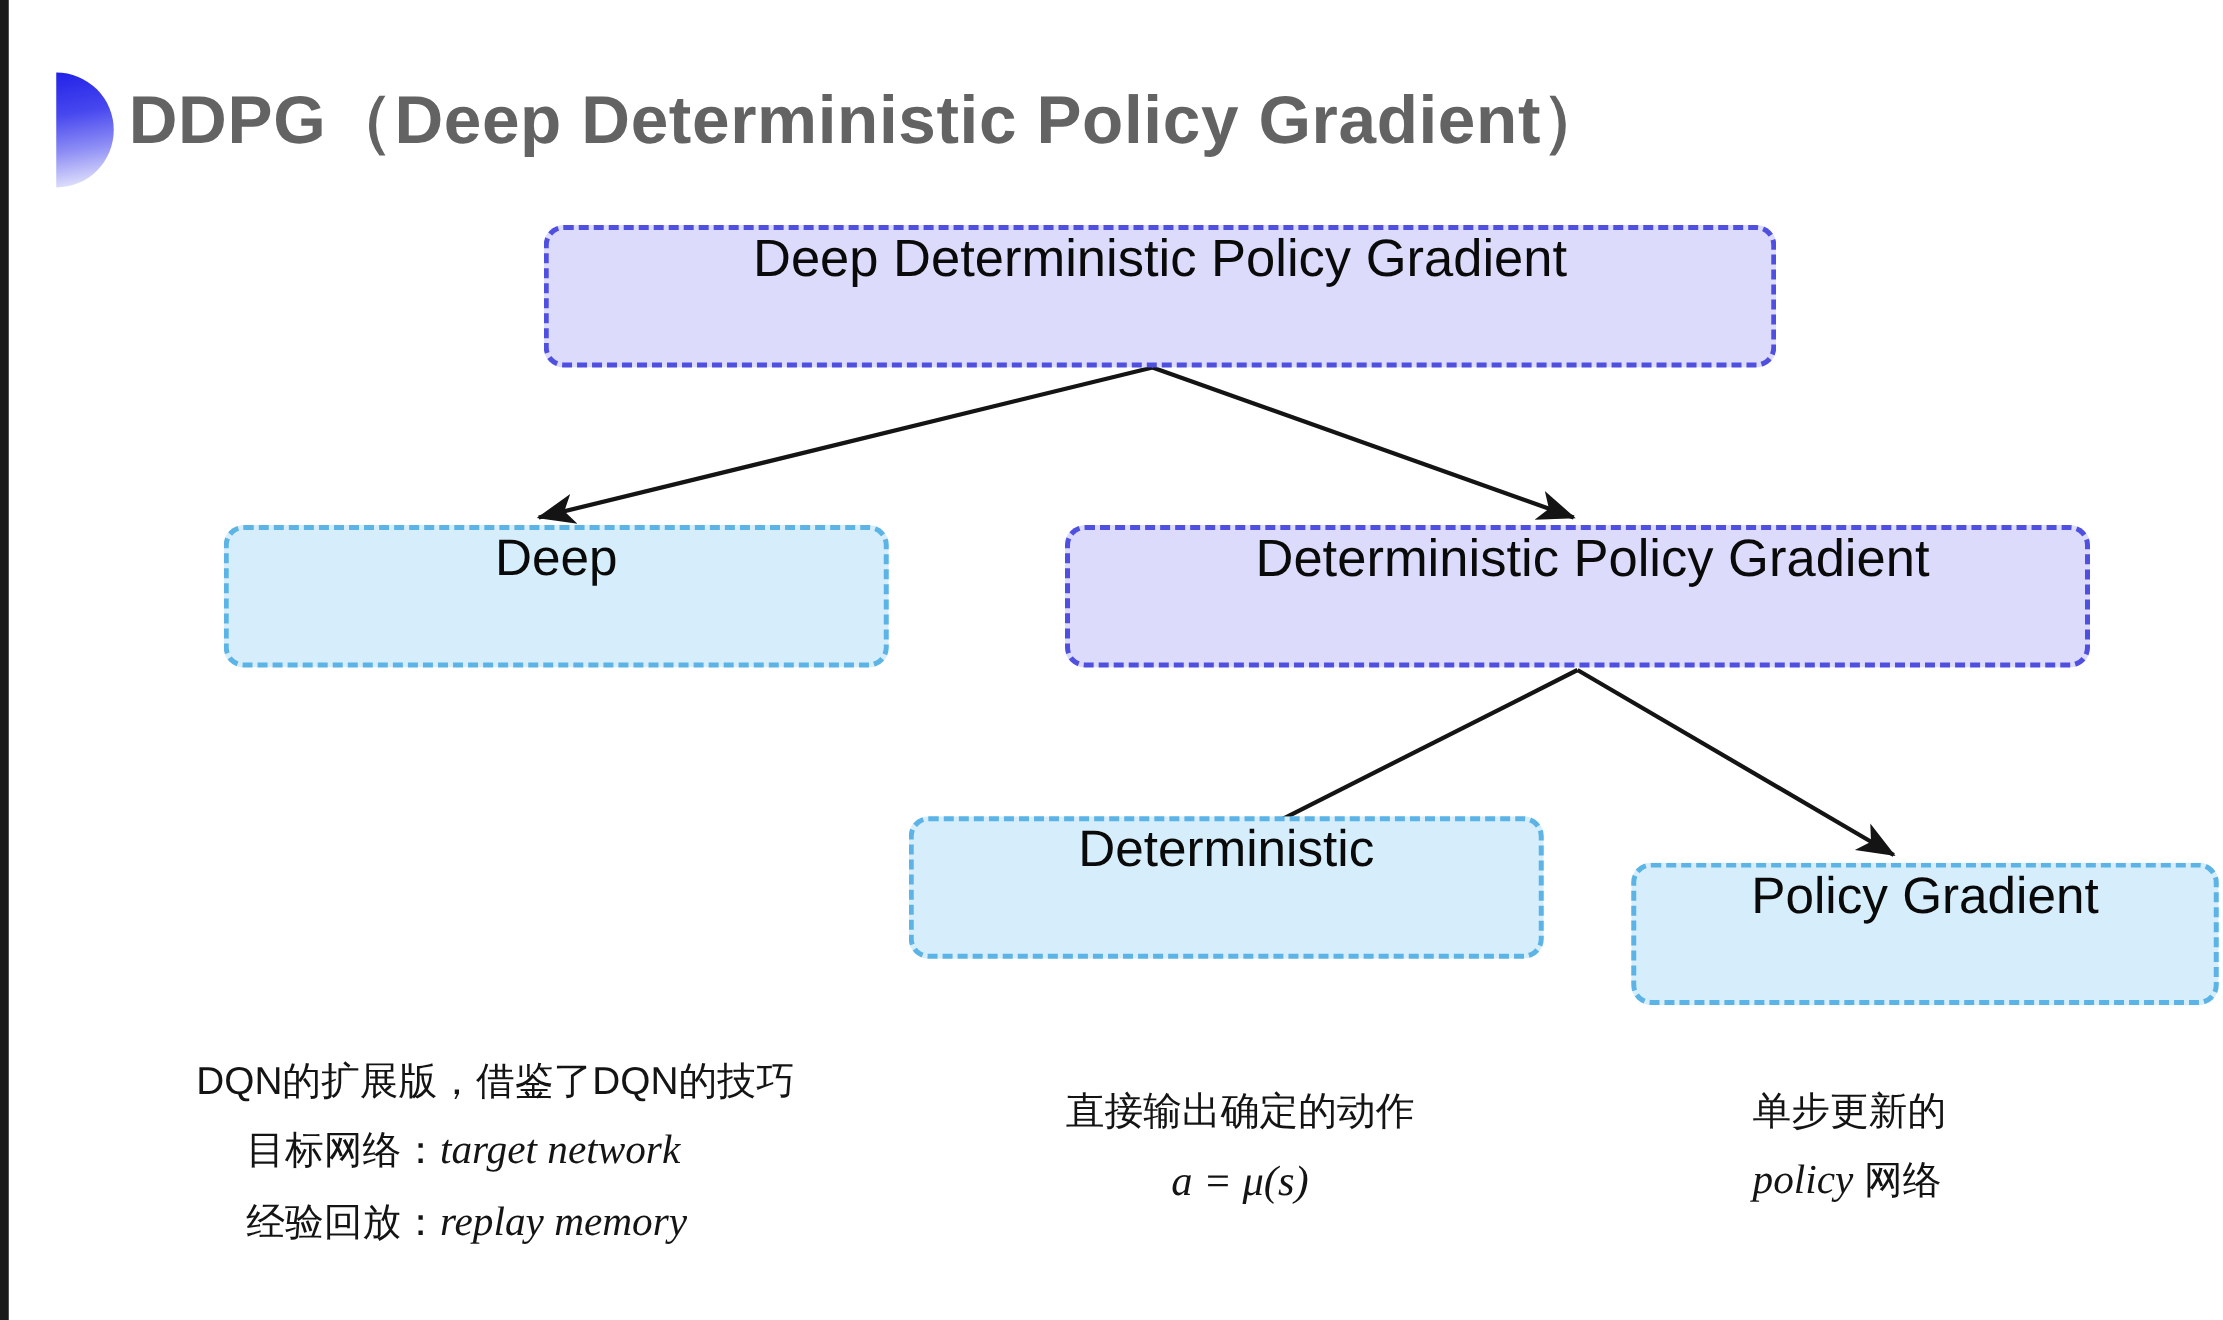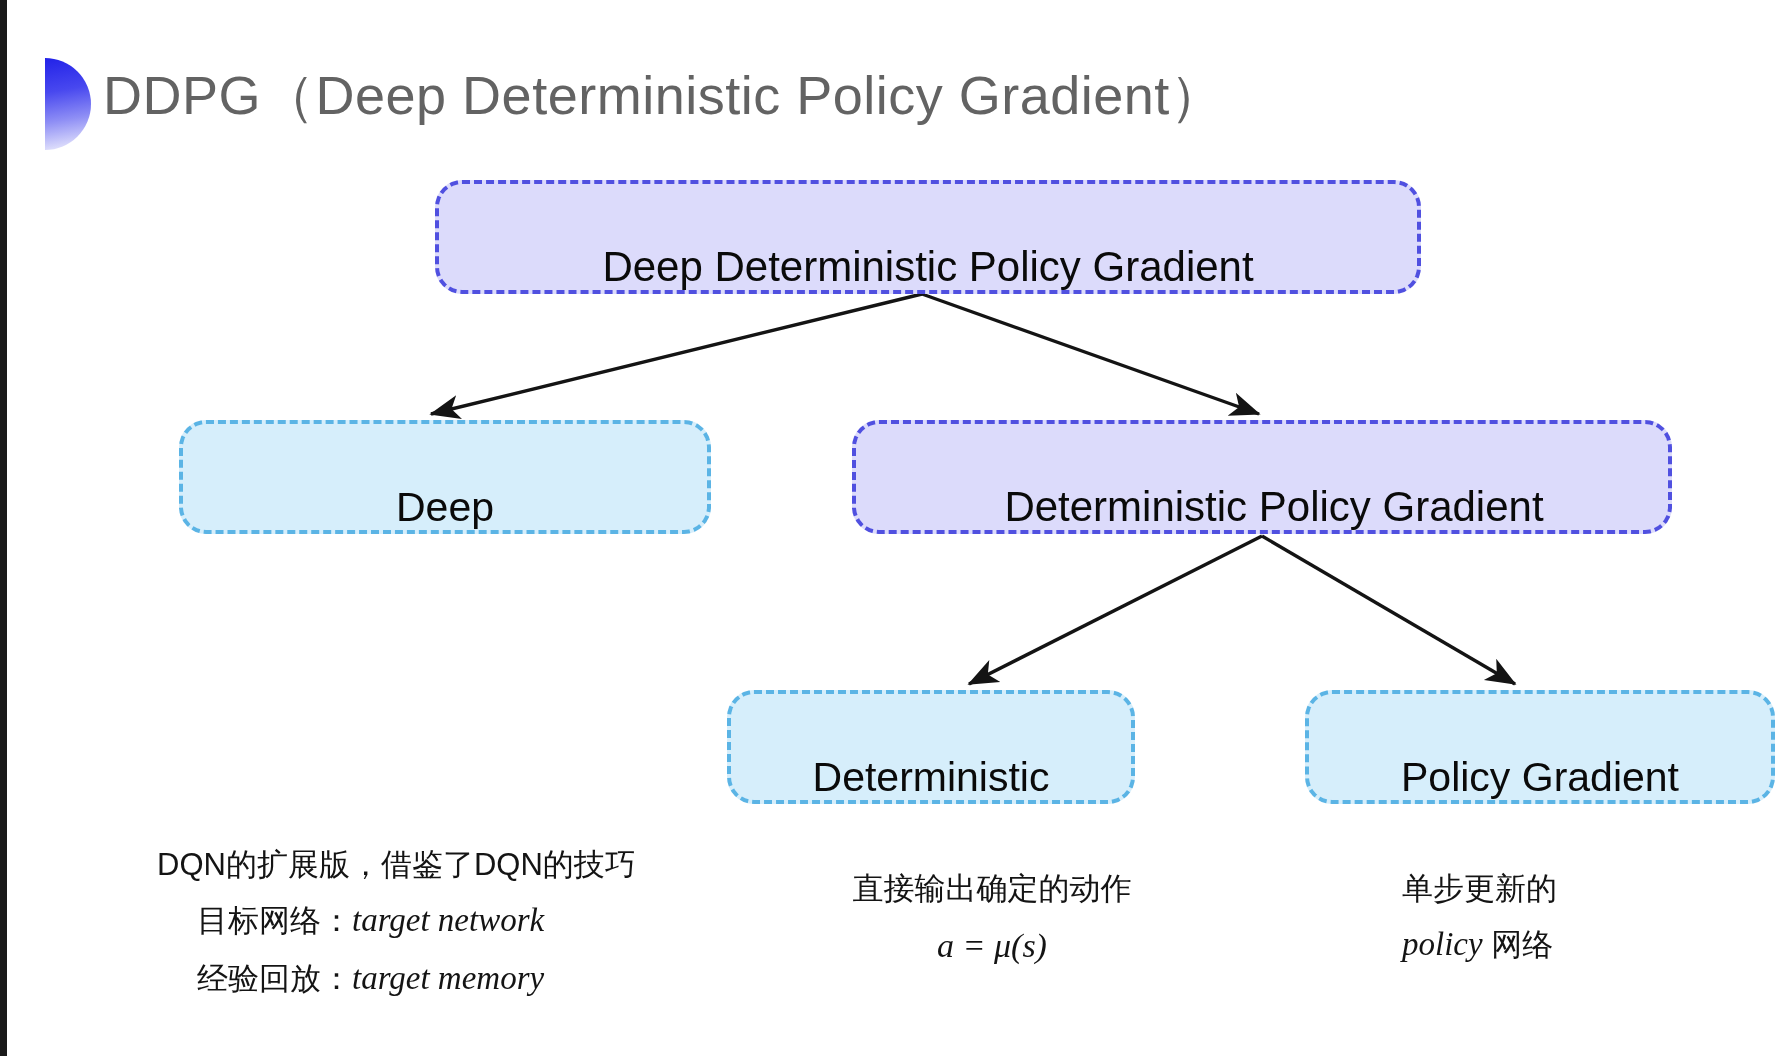--- a/index.html
+++ b/index.html
@@ -31,31 +31,31 @@
     background: linear-gradient(170deg, #2222e8 0%, #4848ef 35%, #8e8ef5 65%, #f2f2fd 100%);
   }
   .slide-title {
     position: absolute;
     left: 96px;
     top: 60px;
     font-size: 54px;
     color: #636363;
     letter-spacing: 0.5px;
     white-space: nowrap;
-    font-weight: 400;
+    font-weight: 700;
   }
 
   
   .node {
     position: absolute;
     box-sizing: border-box;
     display: flex;
-    align-items: flex-end;
+    align-items: flex-start;
     justify-content: center;
-    border-radius: 27px;
+    border-radius: 16px;
     text-align: center;
     color: #111111;
     line-height: 1.1;
   }
   .node.purple {
     background: #dcdbfb;
     border: 4px dashed #5050e0;
   }
   .node.blue {
     background: #d6eefb;
@@ -63,21 +63,21 @@
   }
   .node-label {
     font-size: 41px;
     font-weight: 400;
     color: #0a0a0a;
   }
 
   #node-root      { left: 428px;  top: 180px; width: 986px; height: 114px; }
   #node-deep      { left: 172px;  top: 420px; width: 532px; height: 114px; }
   #node-dpg       { left: 845px;  top: 420px; width: 820px; height: 114px; }
-  #node-det       { left: 720px;  top: 690px; width: 408px; height: 114px; }
+  #node-det       { left: 720px;  top: 653px; width: 508px; height: 114px; }
   #node-pg        { left: 1275px; top: 690px; width: 470px; height: 114px; margin-left: 23px; }
   #node-root .node-label { font-size: 42px; }
   #node-dpg  .node-label { font-size: 42px; margin-left: 24px; }
 
   
   .arrows {
     position: absolute;
     left: 0; top: 0;
     width: 1778px;
     height: 1056px;
@@ -149,21 +149,21 @@
     <span class="node-label">Deterministic</span>
   </div>
 
   <div class="node blue" id="node-pg">
     <span class="node-label">Policy Gradient</span>
   </div>
 
   <div class="annot" id="annot-left">
     <div class="ln">DQN的扩展版，借鉴了DQN的技巧</div>
     <div class="ln indent"><span>目标网络：</span><span class="serif-it">target network</span></div>
-    <div class="ln indent"><span>经验回放：</span><span class="serif-it">target memory</span></div>
+    <div class="ln indent"><span>经验回放：</span><span class="serif-it">replay memory</span></div>
   </div>
 
   <div class="annot" id="annot-right">
     <div class="ln">单步更新的</div>
     <div class="ln"><span class="serif-it">policy</span><span> 网络</span></div>
   </div>
 
   <div class="annot" id="annot-mid">
     <div class="ln">直接输出确定的动作</div>
     <div class="ln math">a = μ(s)</div>

